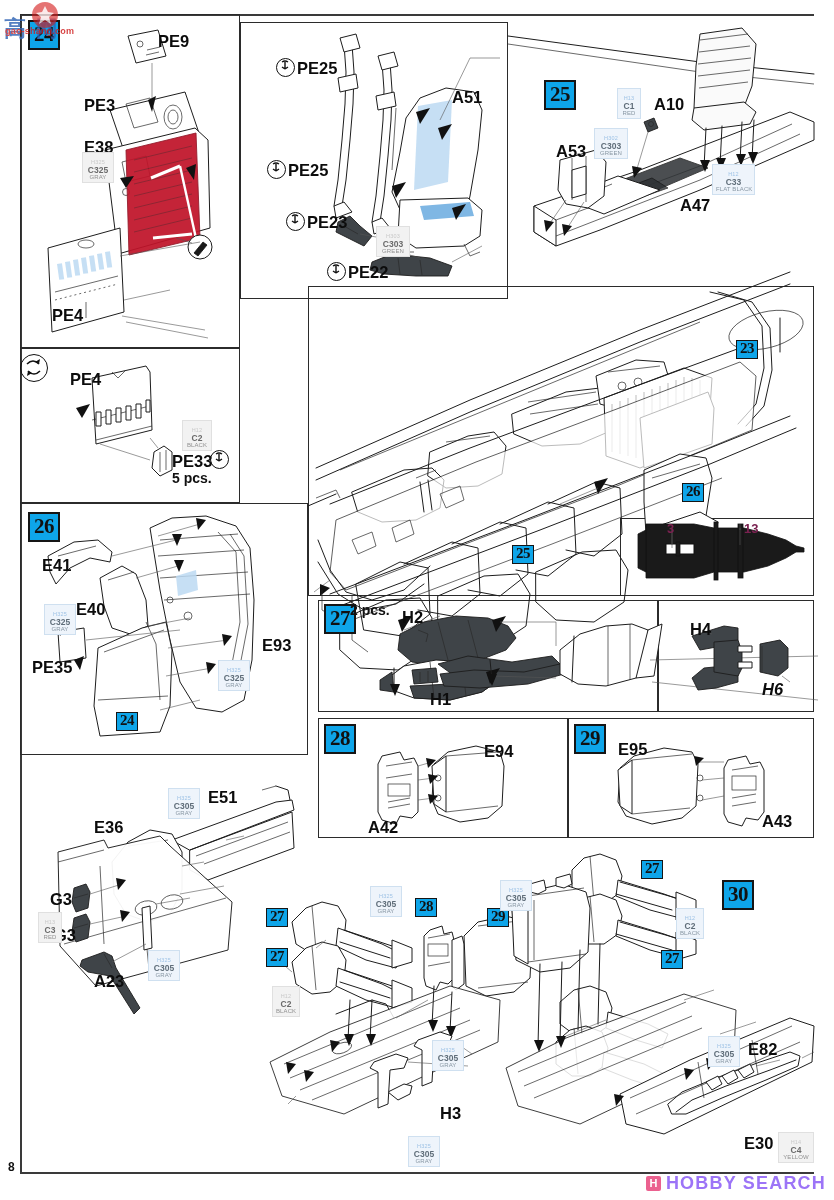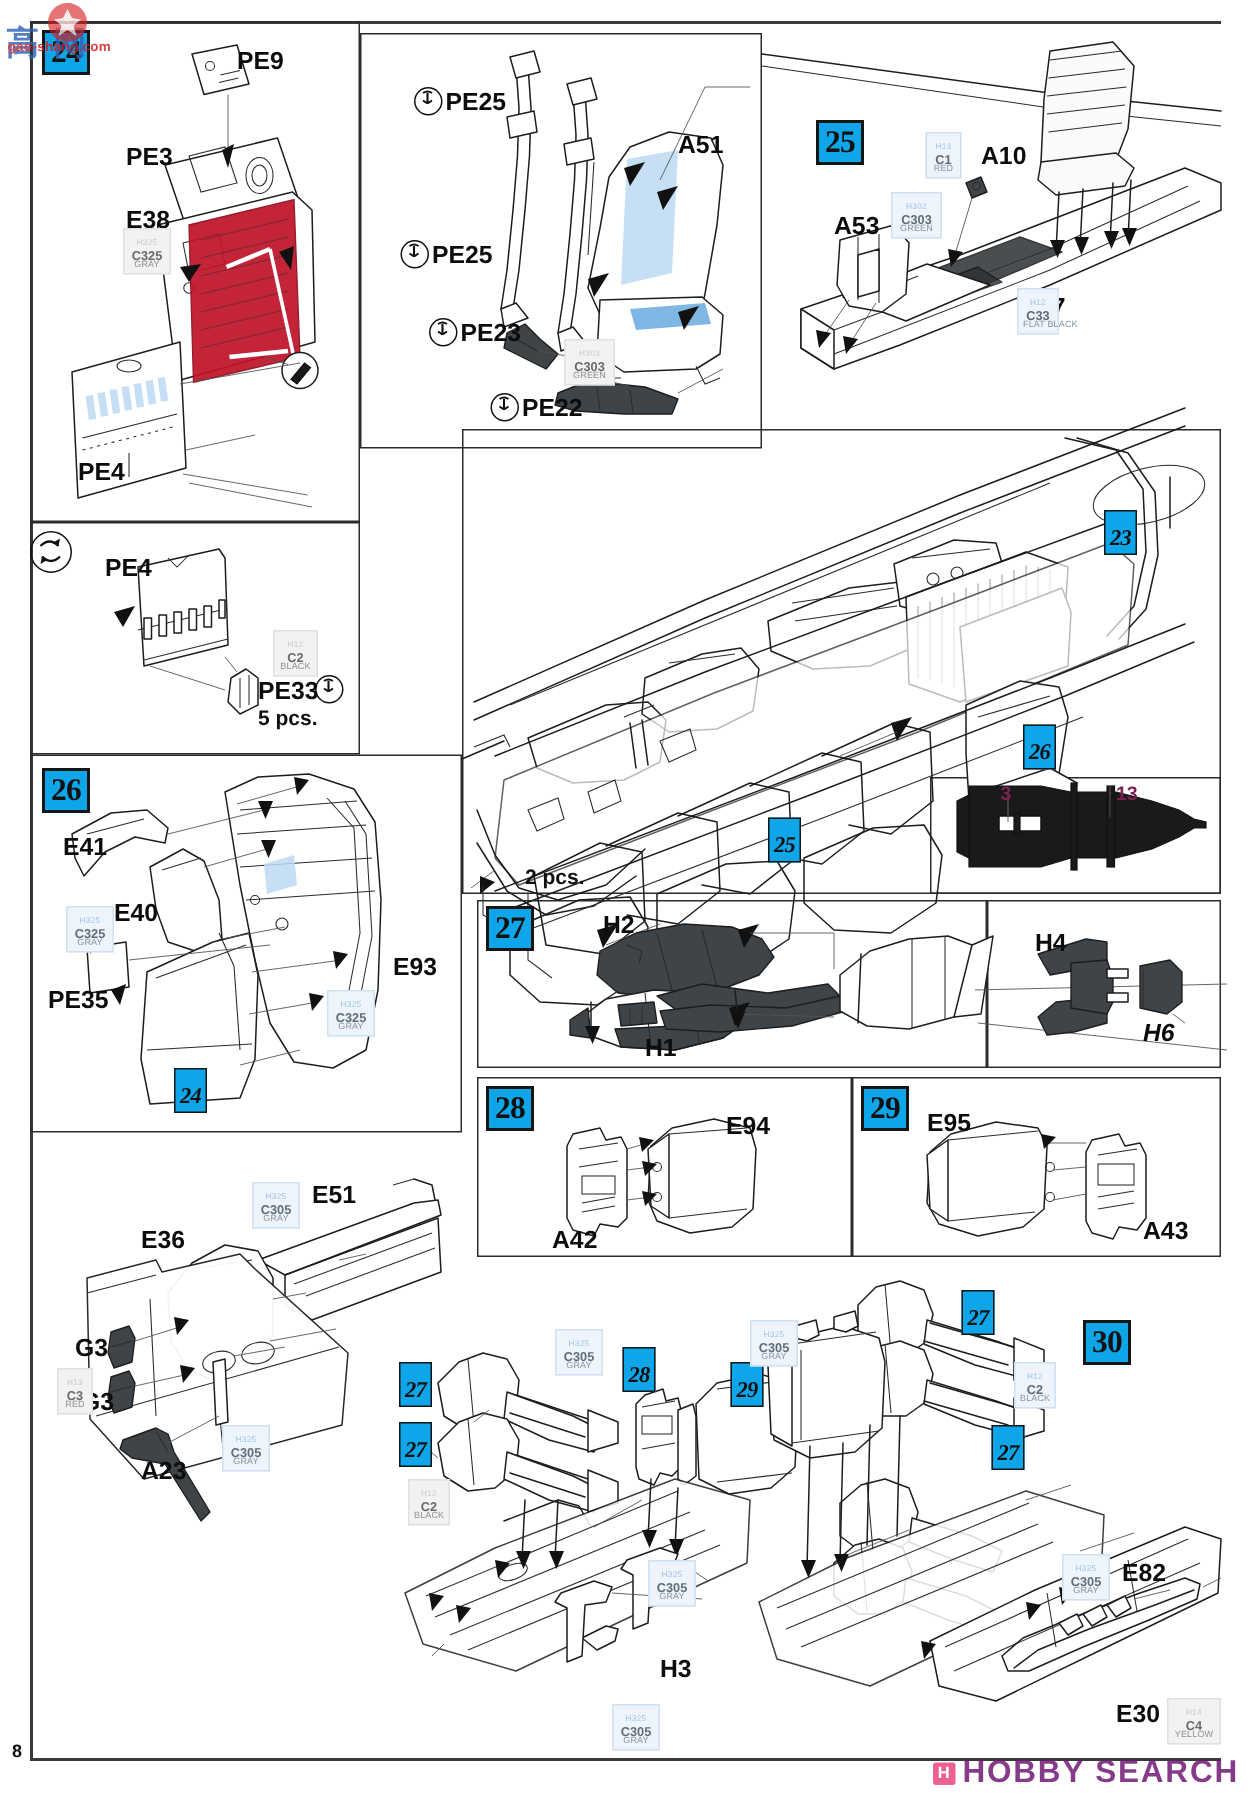--- a/index.html
+++ b/index.html
@@ -41,21 +41,21 @@
     background:#0ea5e9;
     font-family:"Liberation Serif",serif;
     font-weight:700;
     font-size:21px;
     line-height:1;
     padding:2px 4px 3px 4px;
     color:#111;
     letter-spacing:-0.5px;
     text-align:center;
   }
-  .step.sm{font-size:15px;padding:11px 3px 2px 3px;border-width:1.5px;font-style:italic;}
+  .step.sm{font-size:15px;padding:0 3px 2px 3px;border-width:1.5px;}
 
   
   .part{
     position:absolute;
     font-family:"Liberation Sans",sans-serif;
     font-weight:700;
     font-size:15px;
     color:#0c0c0c;
     white-space:nowrap;
   }
@@ -129,21 +129,21 @@
     position:absolute;right:8px;bottom:6px;
     display:flex;align-items:center;gap:5px;opacity:.85;
   }
   .wm-bottom .mark{
     width:15px;height:15px;background:#e8467c;color:#fff;
     font-size:11px;font-weight:700;line-height:15px;text-align:center;
     font-family:"Liberation Sans",sans-serif;border-radius:2px;
   }
   .wm-bottom .txt{
     font-family:"Liberation Sans",sans-serif;
-    font-size:21px;font-weight:700;color:#701a75;letter-spacing:1.2px;
+    font-size:18px;font-weight:700;color:#8b5cf6;letter-spacing:1.2px;
   }
 
   
   .art{position:absolute;left:0;top:0;width:834px;height:1200px;pointer-events:none;}
   .ln{fill:none;stroke:#1d1d1d;stroke-width:1;stroke-linejoin:round;stroke-linecap:round;}
   .ln-t{fill:none;stroke:#2a2a2a;stroke-width:0.7;}
   .ln-f{fill:#ffffff;stroke:#1d1d1d;stroke-width:1;stroke-linejoin:round;}
   .ln-g{fill:#fafafa;stroke:#1d1d1d;stroke-width:1;stroke-linejoin:round;}
   .dk{fill:#3f4448;stroke:#1d1d1d;stroke-width:0.9;stroke-linejoin:round;}
   .dk2{fill:#2c3033;stroke:#141414;stroke-width:0.9;stroke-linejoin:round;}
@@ -790,21 +790,21 @@
   <div class="pcs" style="left:172px;top:470px;">5 pcs.</div>
 
   <div class="part lg" style="left:42px;top:556px;">E41</div>
   <div class="part lg" style="left:76px;top:600px;">E40</div>
   <div class="part lg" style="left:32px;top:658px;">PE35</div>
   <div class="part lg" style="left:262px;top:636px;">E93</div>
 
   <div class="part sm" style="left:667px;top:521px;color:#7a2150;font-weight:700;">3</div>
   <div class="part sm" style="left:744px;top:521px;color:#7a2150;font-weight:700;">13</div>
 
-  <div class="pcs" style="left:350px;top:576px;">2 pcs.</div>
+  <div class="pcs" style="left:350px;top:602px;">2 pcs.</div>
   <div class="part lg" style="left:402px;top:608px;">H2</div>
   <div class="part lg" style="left:430px;top:690px;">H1</div>
 
   <div class="part lg" style="left:690px;top:620px;">H4</div>
   <div class="part lg" style="left:762px;top:680px;font-style:italic;">H6</div>
 
   <div class="part lg" style="left:484px;top:742px;">E94</div>
   <div class="part lg" style="left:368px;top:818px;">A42</div>
 
   <div class="part lg" style="left:618px;top:740px;">E95</div>
@@ -836,21 +836,21 @@
   <div class="paint" style="left:617px;top:88px;width:24px;">
     <span class="h">H13</span>
     <span class="c">C1</span>
     <span class="n">RED</span>
   </div>
   <div class="paint" style="left:594px;top:128px;width:34px;">
     <span class="h">H302</span>
     <span class="c">C303</span>
     <span class="n">GREEN</span>
   </div>
-  <div class="paint" style="left:678px;top:164px;width:28px;margin-top:28px;">
+  <div class="paint" style="left:712px;top:164px;width:43px;">
     <span class="h">H12</span>
     <span class="c">C33</span>
     <span class="n">FLAT BLACK</span>
   </div>
 
   <div class="paint plain" style="left:182px;top:420px;width:30px;">
     <span class="h">H12</span>
     <span class="c">C2</span>
     <span class="n">BLACK</span>
   </div>

